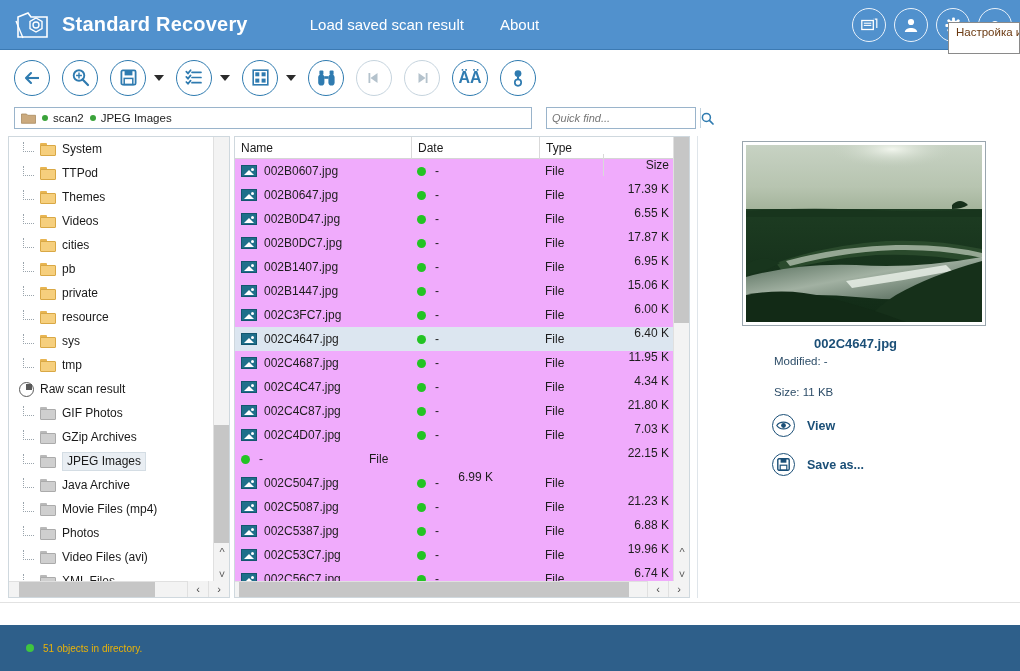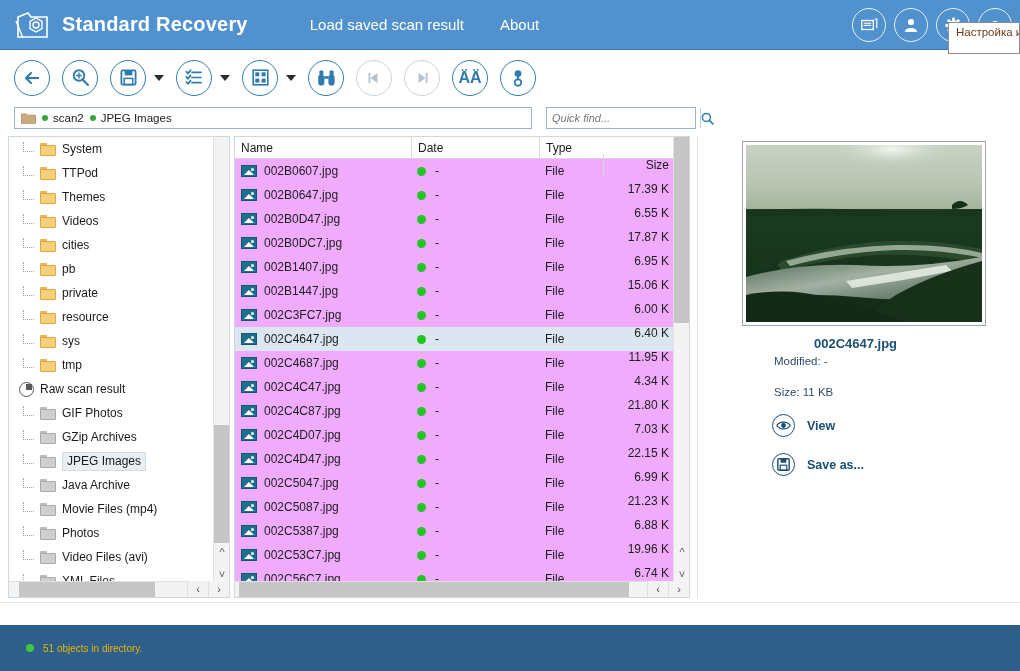--- a/index.html
+++ b/index.html
@@ -735,24 +735,20 @@
               <span>-</span>
             </div>
             <div class="cell c-type">
               <span>File</span>
             </div>
             <div class="cell c-size">
               <span>22.15 K</span>
             </div>
           </div>
           <div class="row">
-            <div class="cell c-name">
-              <span class="imgicon"></span>
-              <span>002C4D47.jpg</span>
-            </div>
             <div class="cell c-date" style="gap:9px;">
               <span class="greendot"></span>
               <span>-</span>
             </div>
             <div class="cell c-type">
               <span>File</span>
             </div>
             <div class="cell c-size">
               <span>6.99 K</span>
             </div>

